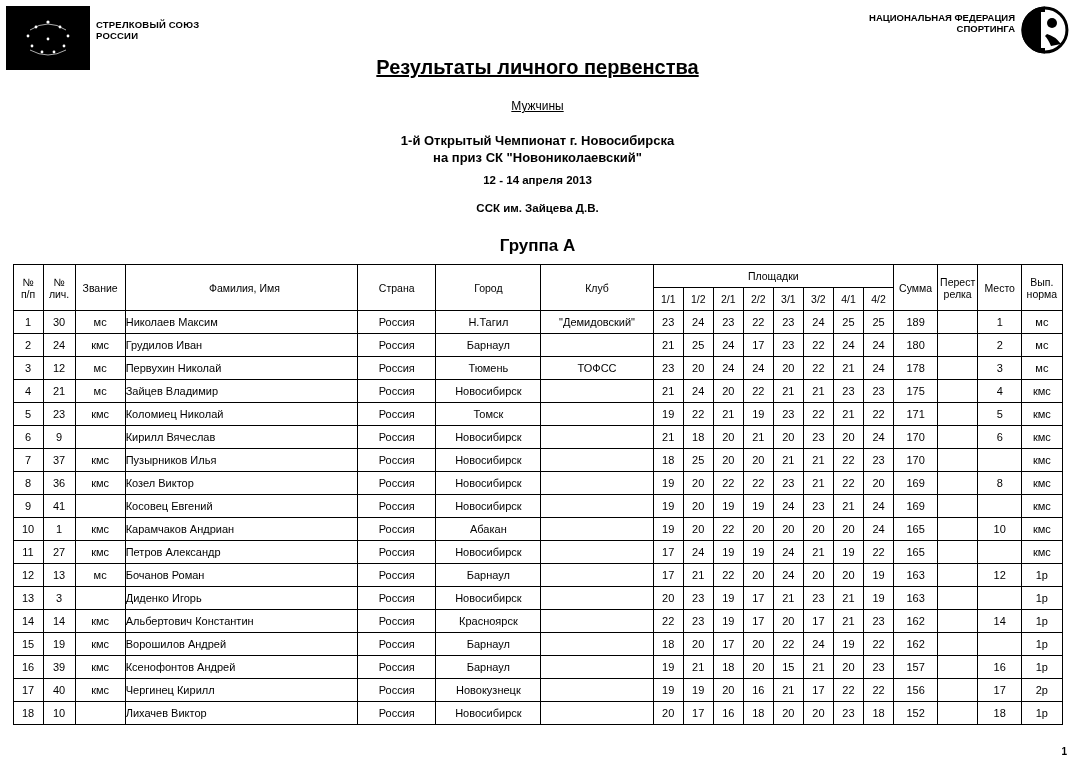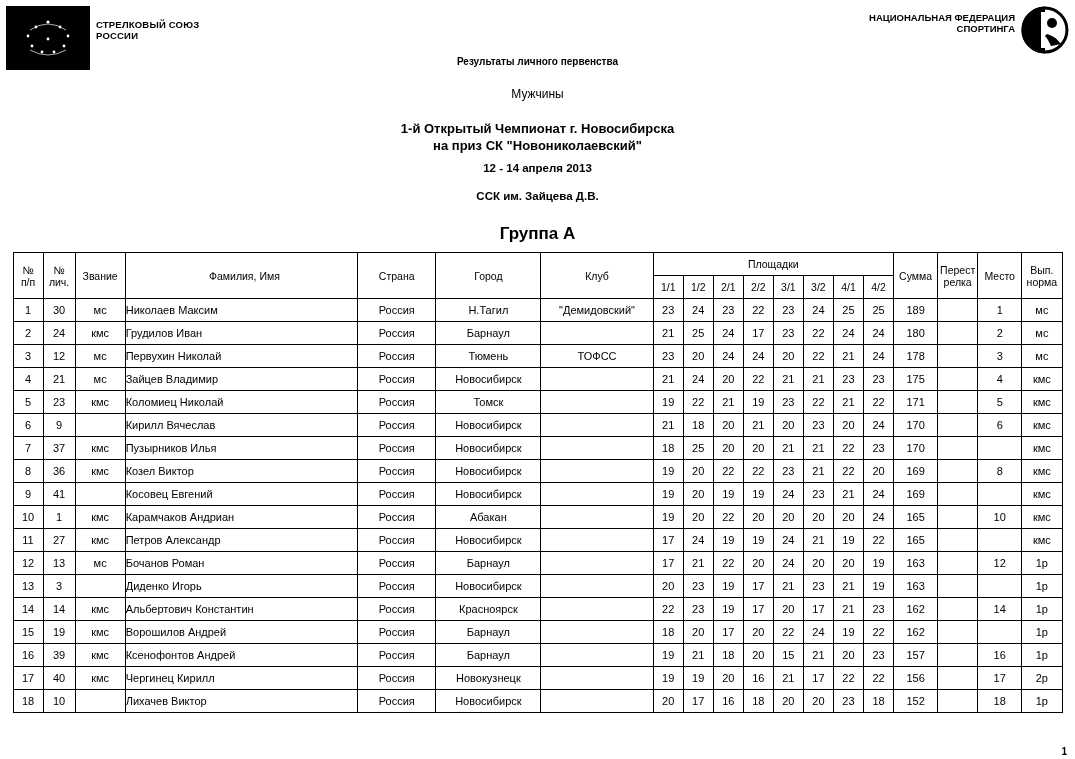--- a/index.html
+++ b/index.html
@@ -54,27 +54,29 @@
     width: 48px;
     height: 48px;
   }
 
   
   .titles {
     text-align: center;
     margin-top: 0px;
   }
   .t-main {
-    font-size: 10px;
+    font-size: 20px;
     font-weight: bold;
     margin-top: 0px;
+    text-decoration: underline;
   }
   .t-gender {
     font-size: 12px;
     margin-top: 20px;
+    text-decoration: underline;
   }
   .t-champ {
     font-size: 13px;
     font-weight: bold;
     margin-top: 19px;
     line-height: 17px;
   }
   .t-dates {
     font-size: 11.5px;
     font-weight: bold;

